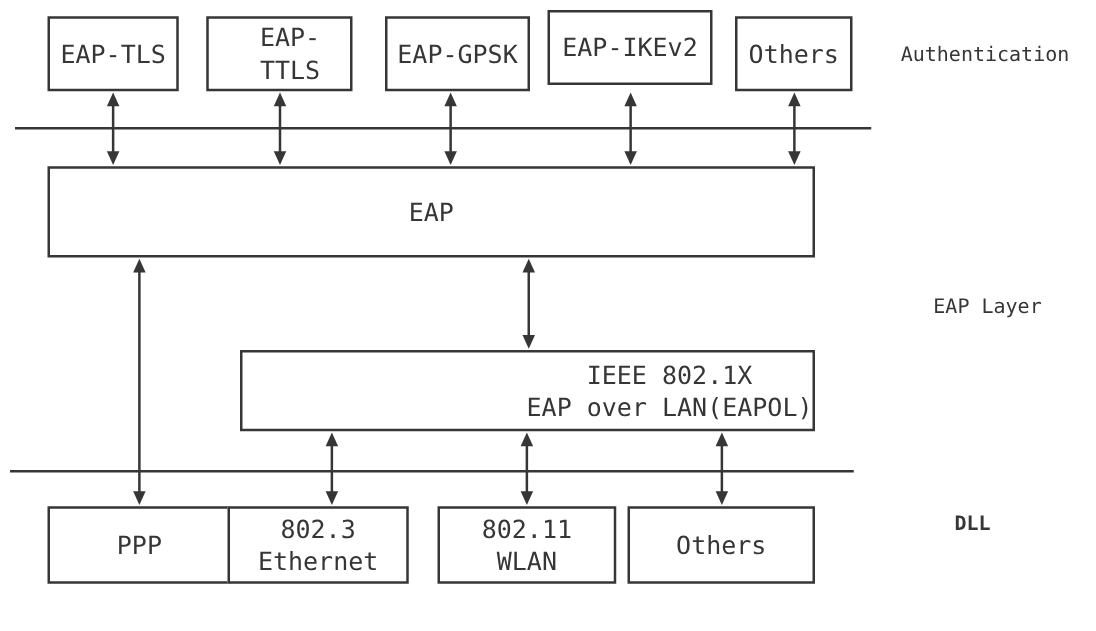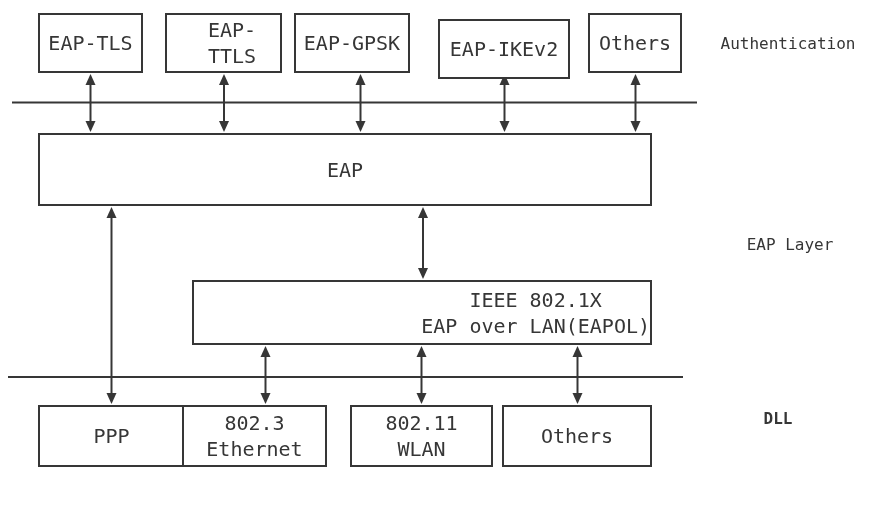--- a/index.html
+++ b/index.html
@@ -29,22 +29,22 @@
     position: absolute;
     width: 180px;
     text-align: center;
     font-size: 16px;
     line-height: 24px;
     white-space: nowrap;
   }
   
   #b-eap-tls    { left: 38px;  top: 13px; width: 105px; height: 60px; }
   #b-eap-ttls   { left: 165px; top: 13px; width: 117px; height: 60px; padding-left: 17px; }
-  #b-eap-gpsk   { left: 294px; top: 13px; width: 116px; height: 60px; }
-  #b-eap-ikev2  { left: 438px; top: 19px; width: 132px; height: 60px; }
+  #b-eap-gpsk   { left: 308px; top: 13px; width: 116px; height: 60px; }
+  #b-eap-ikev2  { left: 438px; top: 8px; width: 132px; height: 60px; }
   #b-others-auth{ left: 588px; top: 13px; width: 94px;  height: 60px; }
   
   #b-eap        { left: 38px;  top: 133px; width: 614px; height: 73px; }
   #b-eapol      { left: 192px; top: 280px; width: 460px; height: 65px; justify-content: flex-end; }
   
   #b-ppp        { left: 38px;  top: 405px; width: 147px; height: 62px; }
   #b-ethernet   { left: 182px; top: 405px; width: 145px; height: 62px; }
   #b-wlan       { left: 350px; top: 405px; width: 143px; height: 62px; justify-content: center; }
   #b-others-dll { left: 502px; top: 405px; width: 150px; height: 62px; }
   

